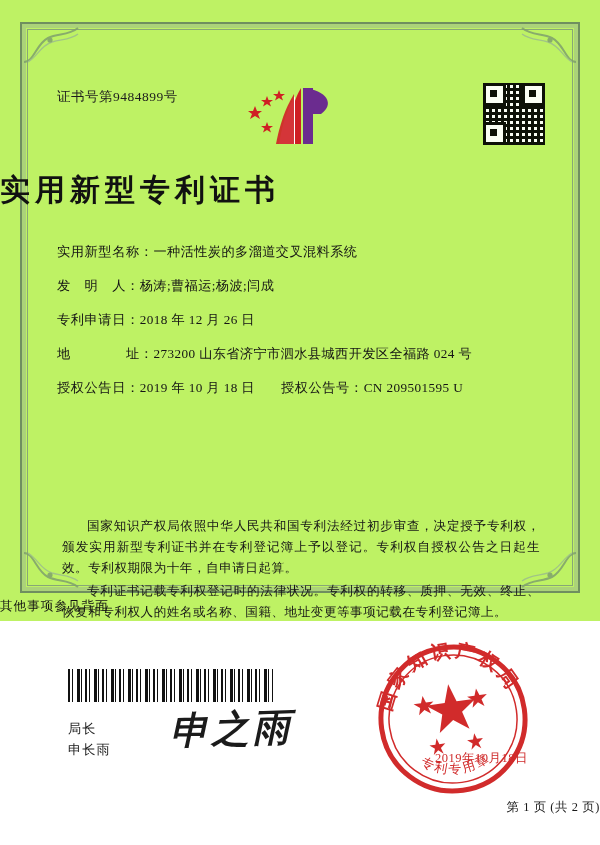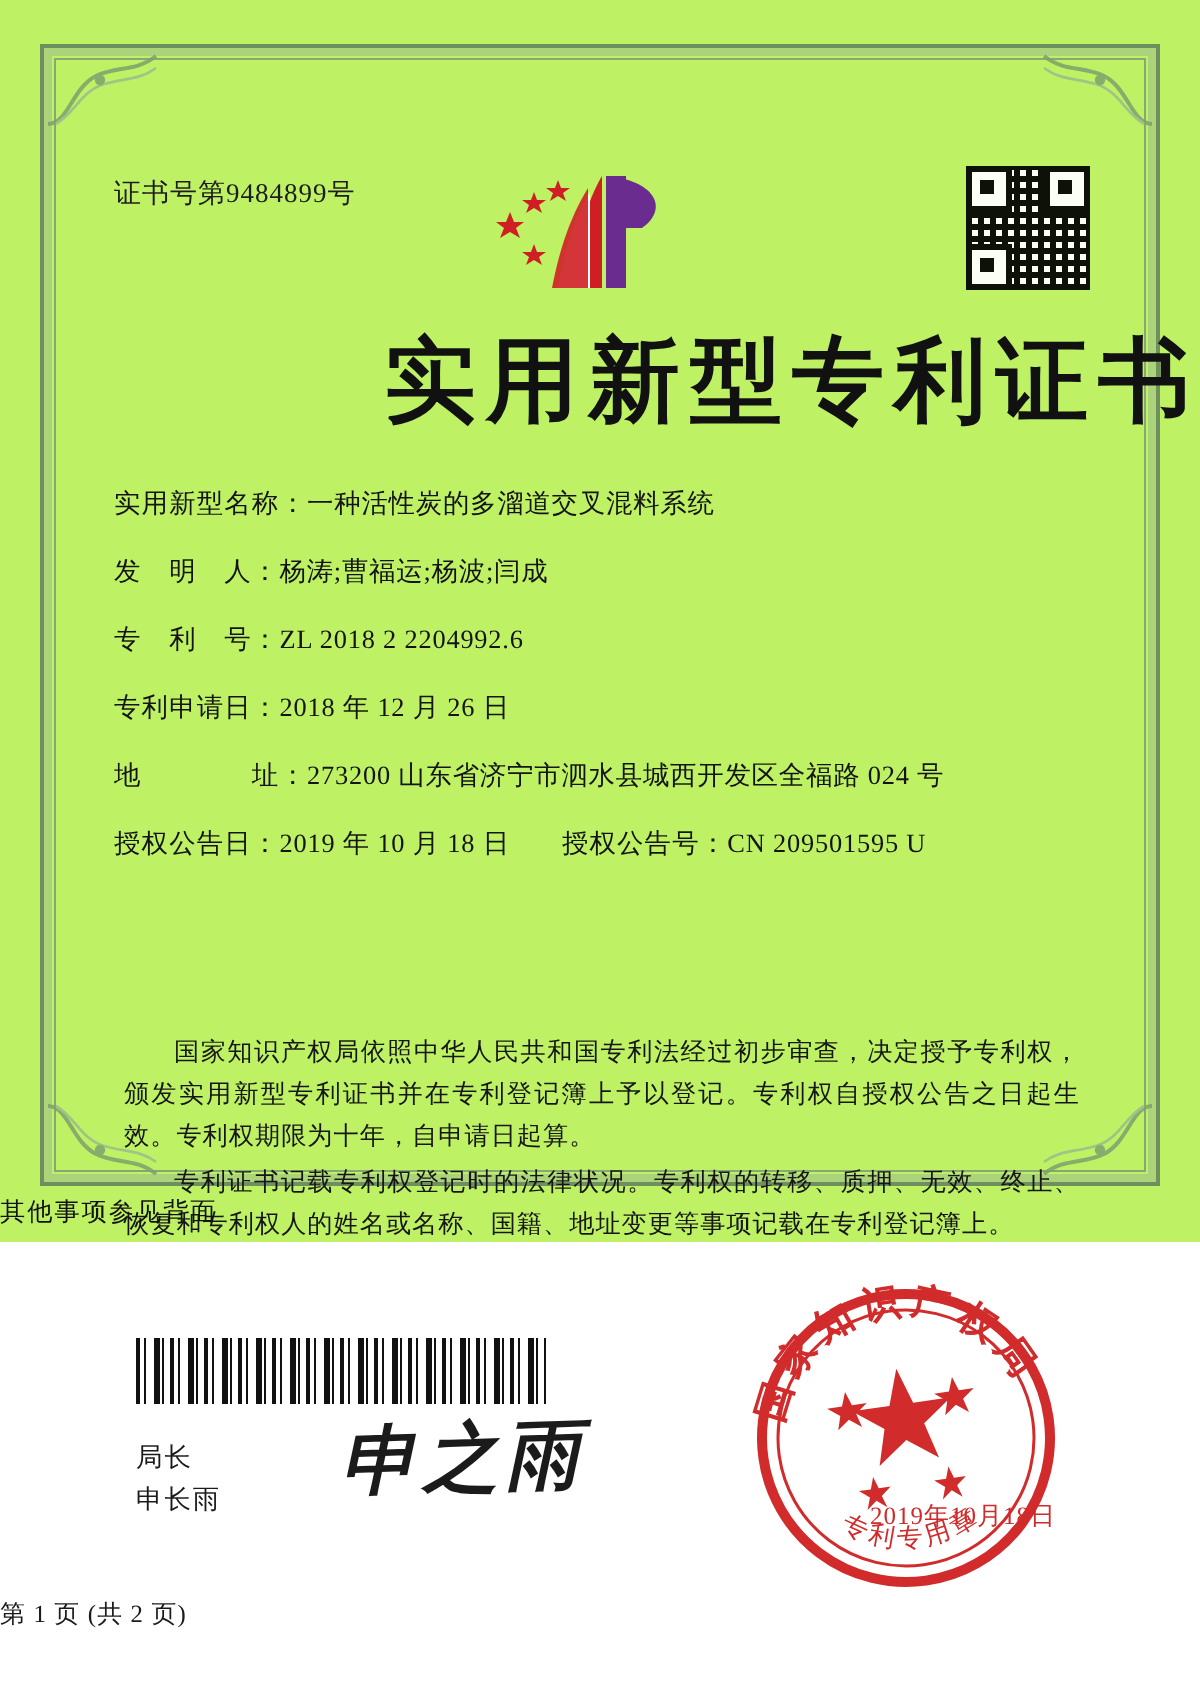--- a/index.html
+++ b/index.html
@@ -109,23 +109,23 @@
   }
   .qr .f1 { left: 0; top: 0; }
   .qr .f2 { right: 0; top: 0; }
   .qr .f3 { left: 0; bottom: 0; }
 
   
   .title {
     position: absolute;
     left: 0;
     right: 0;
-    top: 160px;
-    text-align: right;
-    font-size: 46px;
+    top: 170px;
+    text-align: left;
+    font-size: 30px;
     font-weight: bold;
     letter-spacing: 5px;
     font-family: "DejaVu Serif", "Liberation Serif", serif;
     color: #111;
   }
 
   
   .fields {
     position: absolute;
     left: 57px;
@@ -217,21 +217,21 @@
     font-size: 12.5px;
     color: #cf2b2b;
     letter-spacing: 0.5px;
   }
 
   
   .page-num {
     position: absolute;
     left: 0; right: 0;
     top: 799px;
-    text-align: left;
+    text-align: right;
     font-size: 12.4px;
     letter-spacing: 0.6px;
     color: #1a1a1a;
   }
   .foot-note {
     position: absolute;
     left: 0; right: 0;
     bottom: 6px;
     text-align: left;
     font-size: 12.6px;
@@ -308,24 +308,20 @@
     <div class="field-row">
       <span class="field-label">实用新型名称：</span>
       <span class="field-value">一种活性炭的多溜道交叉混料系统</span>
     </div>
 
     <div class="field-row">
       <span class="field-label">发　明　人：</span>
       <span class="field-value">杨涛;曹福运;杨波;闫成</span>
     </div>
 
-    <div class="field-row">
-      <span class="field-label">专　利　号：</span>
-      <span class="field-value">ZL 2018 2 2204992.6</span>
-    </div>
 
     <div class="field-row">
       <span class="field-label">专利申请日：</span>
       <span class="field-value">2018 年 12 月 26 日</span>
     </div>
 
 
     <div class="field-row">
       <span class="field-label">地　　　　址：</span>
       <span class="field-value">273200 山东省济宁市泗水县城西开发区全福路 024 号</span>

